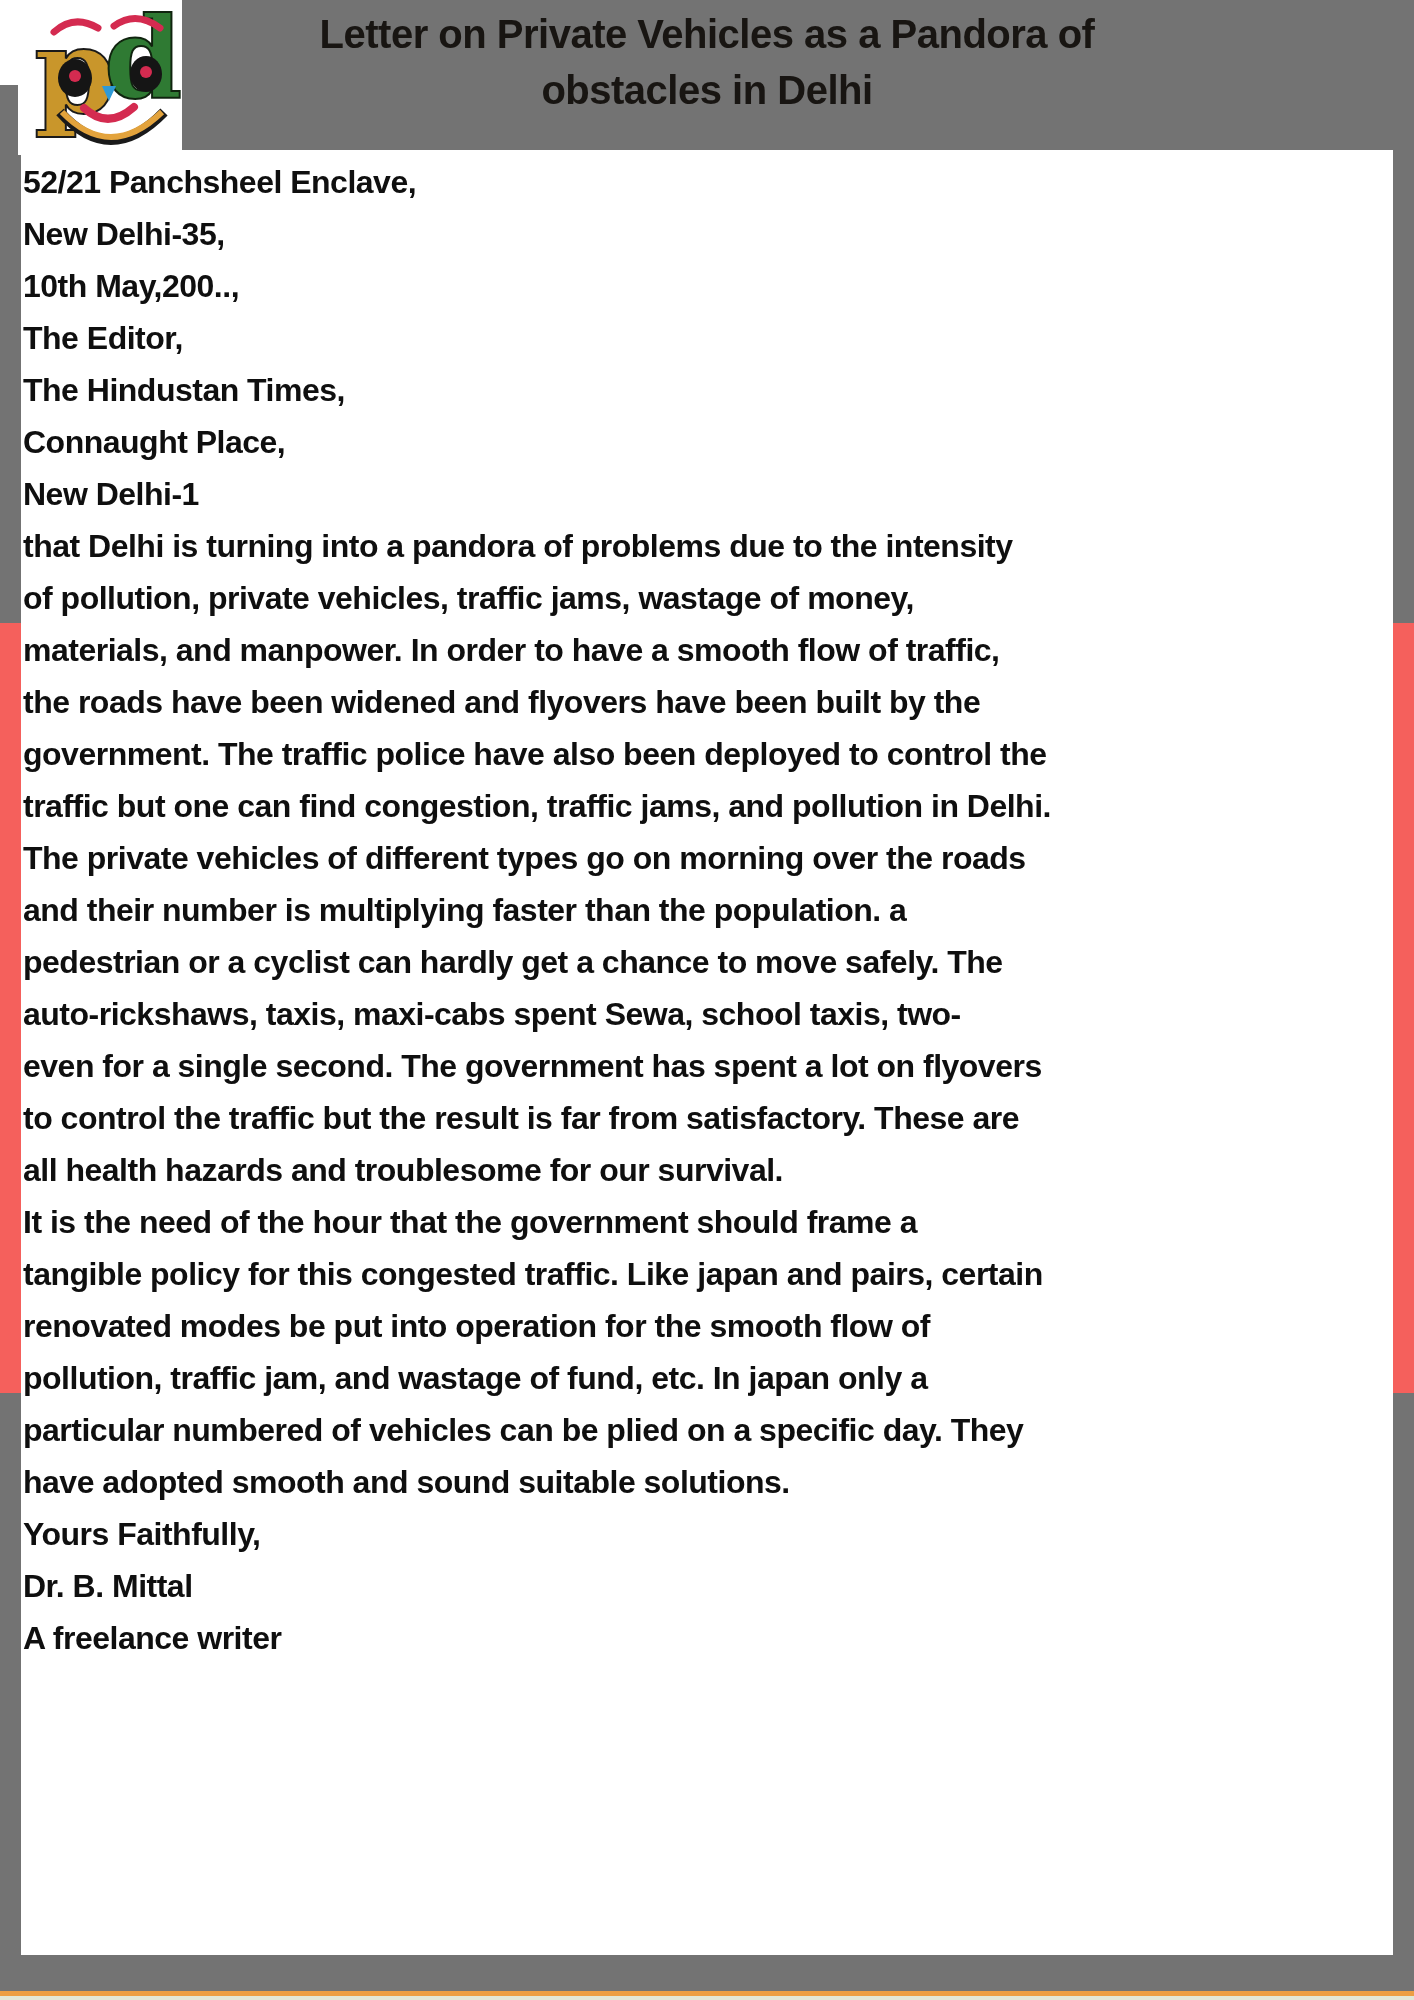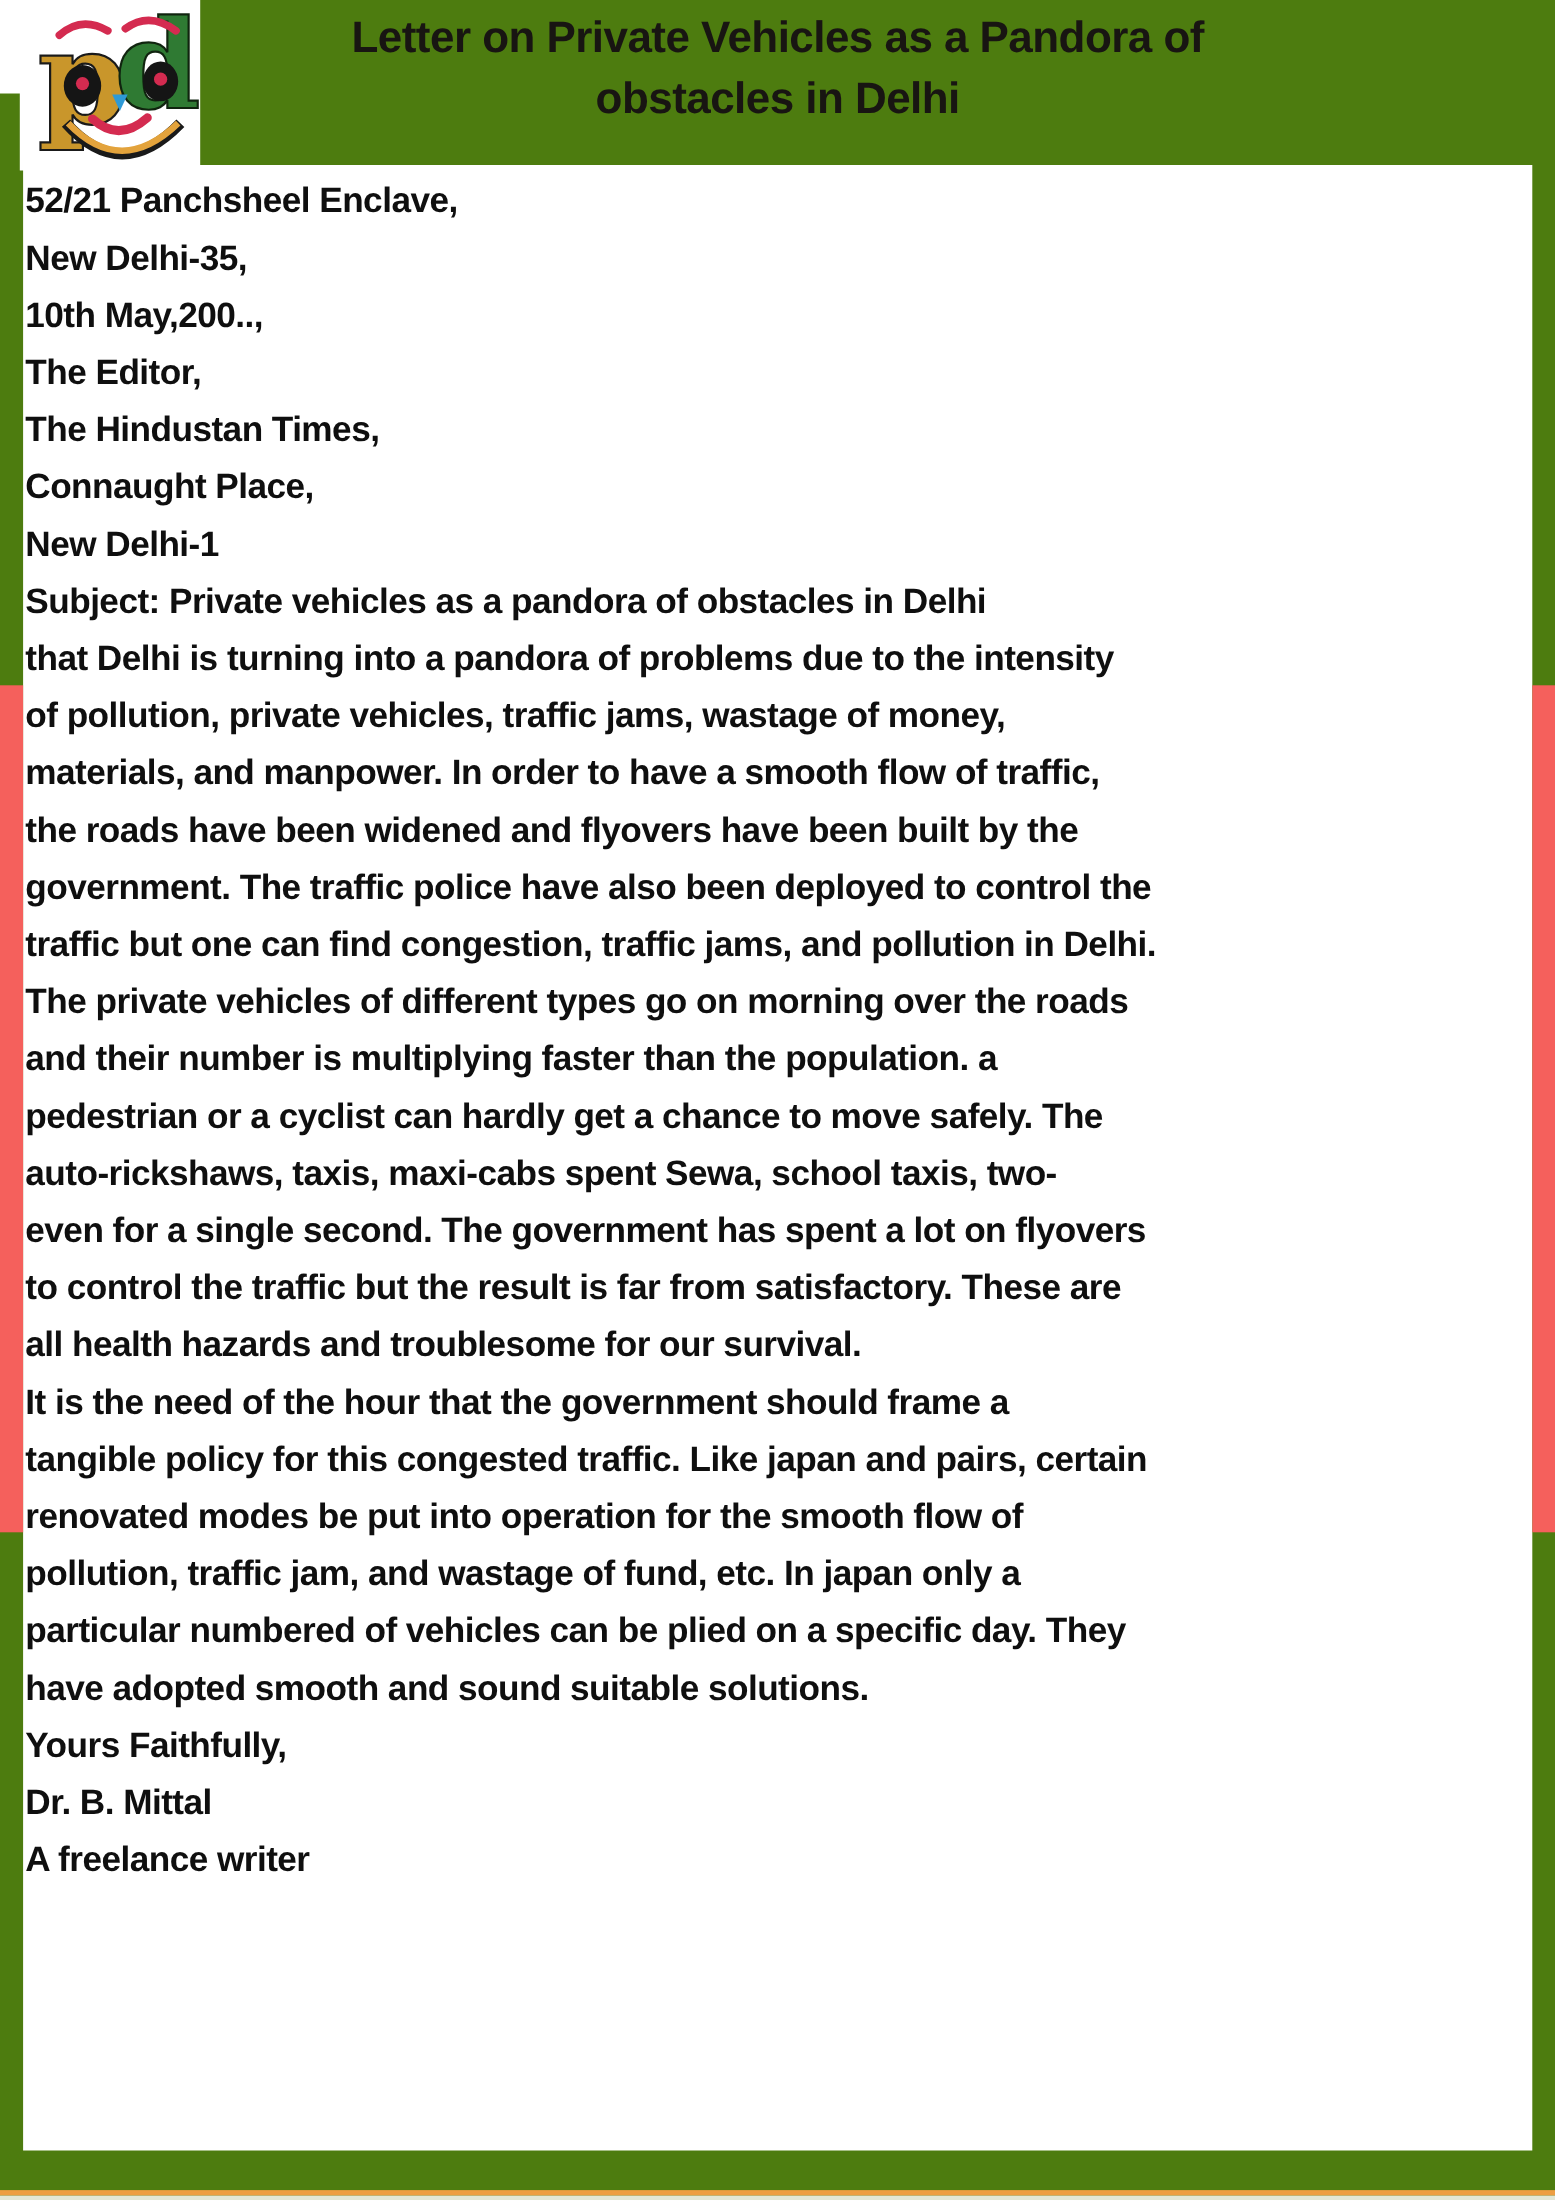--- a/index.html
+++ b/index.html
@@ -1,18 +1,18 @@
 <!DOCTYPE html>
 <html><head>
 <meta charset="utf-8">
 <style>
   html,body { margin:0; padding:0; background:#ffffff; }
   .page {
     position:relative; width:1414px; height:2000px;
-    background:#4d7c0f; overflow:hidden;
+    background:#737373; overflow:hidden;
     font-family:"Liberation Sans","DejaVu Sans",sans-serif;
   }
   .panel {
     position:absolute; left:21px; top:150px; width:1372px; height:1805px;
     background:#FFFFFF;
   }
   .corner-white { position:absolute; left:0; top:0; width:21px; height:85px; background:#FFFFFF; }
   .red-left  { position:absolute; left:0;  top:623px; width:21px; height:770px; background:#F5605C; }
   .red-right { position:absolute; right:0; top:623px; width:21px; height:770px; background:#F5605C; }
   .bottom-dark { position:absolute; left:0; top:1991px; width:1414px; height:5px; background:#ED9E43; }
@@ -66,21 +66,20 @@
   </div>
 
   <main class="letter">
     <div class="line">52/21 Panchsheel Enclave,</div>
     <div class="line">New Delhi-35,</div>
     <div class="line">10th May,200..,</div>
     <div class="line">The Editor,</div>
     <div class="line">The Hindustan Times,</div>
     <div class="line">Connaught Place,</div>
     <div class="line">New Delhi-1</div>
-    <div class="line">Subject: Private vehicles as a pandora of obstacles in Delhi</div>
     <div class="line">that Delhi is turning into a pandora of problems due to the intensity</div>
     <div class="line">of pollution, private vehicles, traffic jams, wastage of money,</div>
     <div class="line">materials, and manpower. In order to have a smooth flow of traffic,</div>
     <div class="line">the roads have been widened and flyovers have been built by the</div>
     <div class="line">government. The traffic police have also been deployed to control the</div>
     <div class="line">traffic but one can find congestion, traffic jams, and pollution in Delhi.</div>
     <div class="line">The private vehicles of different types go on morning over the roads</div>
     <div class="line">and their number is multiplying faster than the population. a</div>
     <div class="line">pedestrian or a cyclist can hardly get a chance to move safely. The</div>
     <div class="line">auto-rickshaws, taxis, maxi-cabs spent Sewa, school taxis, two-</div>

